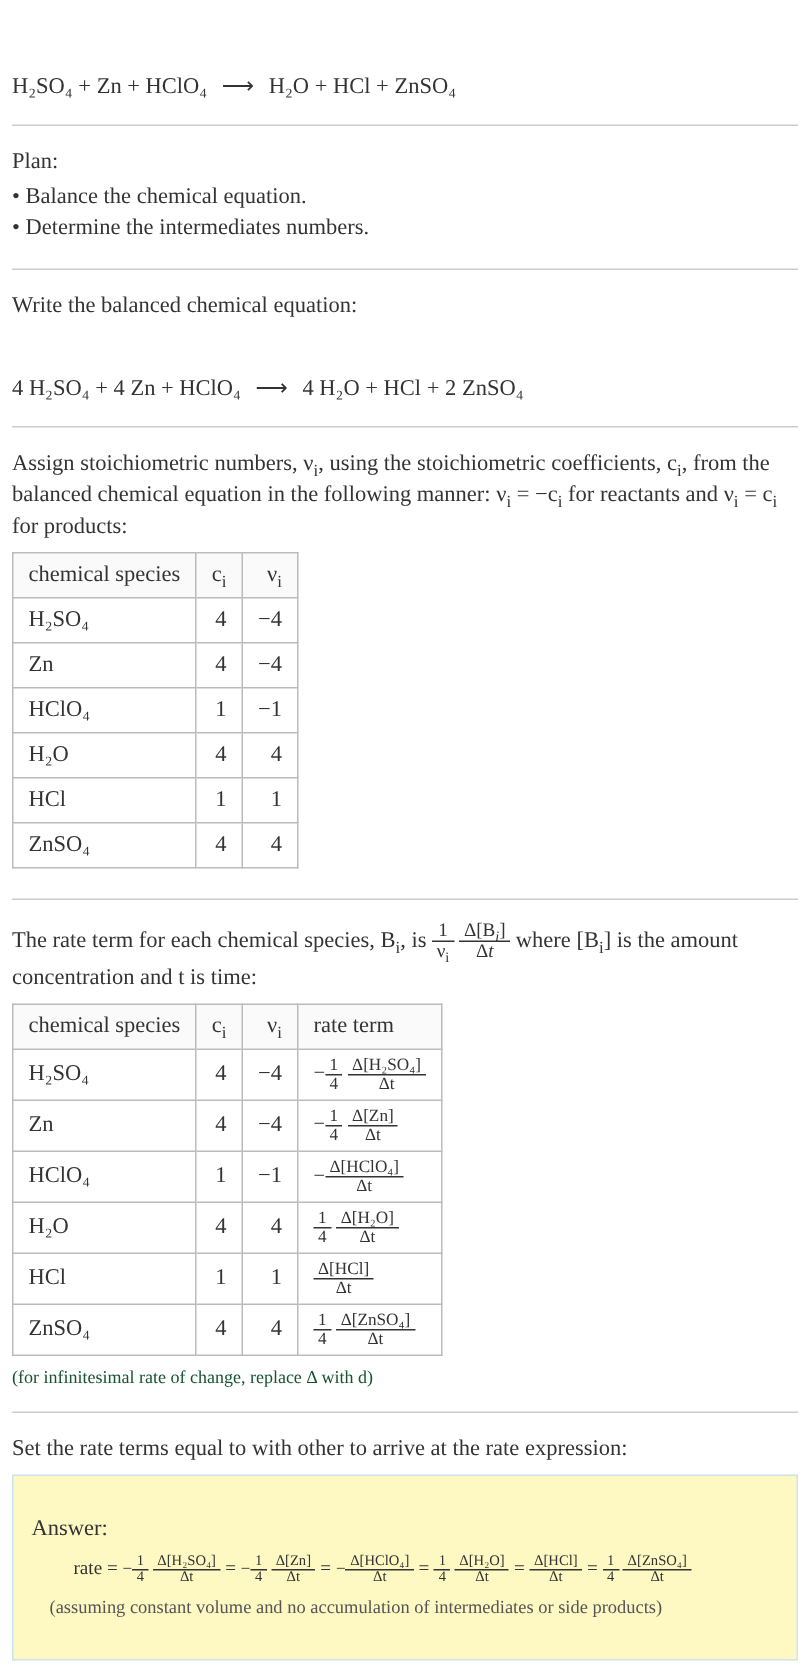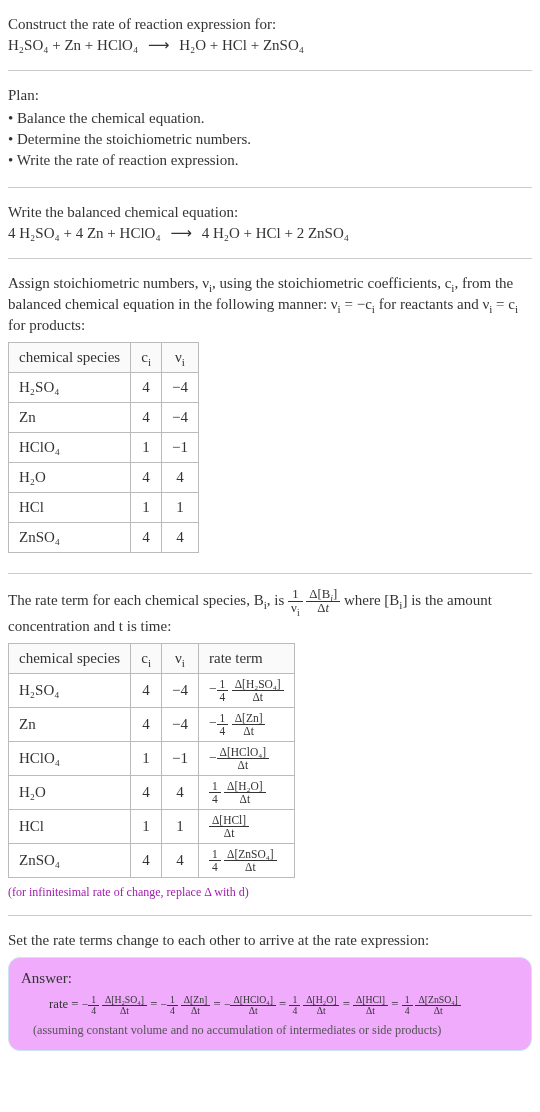--- a/index.html
+++ b/index.html
@@ -8,82 +8,80 @@
     padding: 8px;
     font-family: Georgia, 'Times New Roman', serif;
     font-size: 15px;
     color: #333;
     background: #fff;
     width: 540px;
     line-height: 1.4;
   }
   .section { padding: 6px 0; }
   hr.sep { border: none; border-top: 1px solid #ccc; margin: 8px 0; }
-  .eq { font-family: Georgia, serif; }
+  .eq { font-family: Georgia, serif; margin-top: 34px; }
   sub { font-size: 0.75em; vertical-align: sub; line-height: 0; }
   .arrow { padding: 0 6px; }
   table.data {
     border-collapse: collapse;
     margin: 6px 0;
     font-size: 15px;
   }
   table.data th, table.data td {
     border: 1px solid #bbb;
     padding: 4px 10px;
     text-align: left;
     font-weight: normal;
   }
   table.data th { background: #fafafa; }
-  table.data td.center, table.data th.center { text-align: center; }
+  table.data td.center, table.data th.center { text-align: right; }
   .ital { }
   .frac {
     display: inline-block;
     vertical-align: middle;
     text-align: center;
     font-size: 0.85em;
     line-height: 1.05;
   }
   .frac .num { display: block; padding: 0 3px; }
   .frac .den { display: block; border-top: 1px solid #333; padding: 0 3px; }
   .rateterm { white-space: nowrap; font-size: 0.9em; }
   .answer-box {
-    background: #f0abfc;
+    background: #fef9c3;
     border: 1px solid #cde3ef;
-    border-radius: 12px;
-    padding: 10px 12px;
+    border-radius: 0;
+    padding: 25px 12px;
     margin: 6px 0 4px 0;
   }
   .answer-box .hdr { margin-bottom: 6px; }
   .rate-line { font-size: 0.85em; padding-left: 28px; white-space: nowrap; }
   .note { font-size: 0.82em; color: #555; padding-left: 12px; margin-top: 6px; }
-  .smallnote { font-size: 0.8em; color: #a21caf; margin-top: 2px; }
+  .smallnote { font-size: 0.8em; color: #14532d; margin-top: 2px; }
   .bullet-list { margin: 2px 0; padding-left: 0; list-style: none; }
   .bullet-list li::before { content: "• "; }
   .minus { }
 </style>
 </head>
 <body>
 
 <div class="section">
-  <div>Construct the rate of reaction expression for:</div>
   <div class="eq">
     <span>H₂SO₄ + Zn + HClO₄</span>
     <span class="arrow">⟶</span>
     <span>H₂O + HCl + ZnSO₄</span>
   </div>
 </div>
 
 <hr class="sep">
 
 <div class="section">
   <div>Plan:</div>
   <ul class="bullet-list">
     <li>Balance the chemical equation.</li>
-    <li>Determine the stoichiometric numbers.</li>
-    <li>Write the rate of reaction expression.</li>
+    <li>Determine the intermediates numbers.</li>
   </ul>
 </div>
 
 <hr class="sep">
 
 <div class="section">
   <div>Write the balanced chemical equation:</div>
   <div class="eq">
     <span>4 H₂SO₄ + 4 Zn + HClO₄</span>
     <span class="arrow">⟶</span>
@@ -198,20 +196,20 @@
           <td><span class="rateterm"><span class="frac"><span class="num">1</span><span class="den">4</span></span> <span class="frac"><span class="num">Δ[ZnSO₄]</span><span class="den">Δt</span></span></span></td>
         </tr>
       </tbody>
   </table>
   <div class="smallnote">(for infinitesimal rate of change, replace Δ with d)</div>
 </div>
 
 <hr class="sep">
 
 <div class="section">
-  <div>Set the rate terms change to each other to arrive at the rate expression:</div>
+  <div>Set the rate terms equal to with other to arrive at the rate expression:</div>
 
   <div class="answer-box">
     <div class="hdr">Answer:</div>
     <div class="rate-line" id="rate-line">rate = <span class="rateterm"><span class="minus">−</span><span class="frac"><span class="num">1</span><span class="den">4</span></span> <span class="frac"><span class="num">Δ[H₂SO₄]</span><span class="den">Δt</span></span></span> = <span class="rateterm"><span class="minus">−</span><span class="frac"><span class="num">1</span><span class="den">4</span></span> <span class="frac"><span class="num">Δ[Zn]</span><span class="den">Δt</span></span></span> = <span class="rateterm"><span class="minus">−</span><span class="frac"><span class="num">Δ[HClO₄]</span><span class="den">Δt</span></span></span> = <span class="rateterm"><span class="frac"><span class="num">1</span><span class="den">4</span></span> <span class="frac"><span class="num">Δ[H₂O]</span><span class="den">Δt</span></span></span> = <span class="rateterm"><span class="frac"><span class="num">Δ[HCl]</span><span class="den">Δt</span></span></span> = <span class="rateterm"><span class="frac"><span class="num">1</span><span class="den">4</span></span> <span class="frac"><span class="num">Δ[ZnSO₄]</span><span class="den">Δt</span></span></span></div>
     <div class="note">(assuming constant volume and no accumulation of intermediates or side products)</div>
   </div>
 </div>
 
 </body></html>

